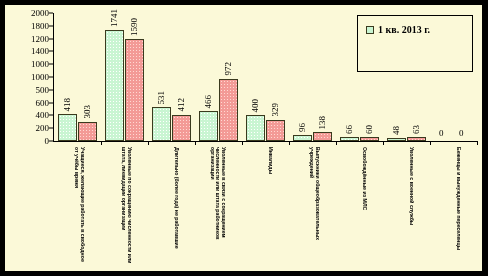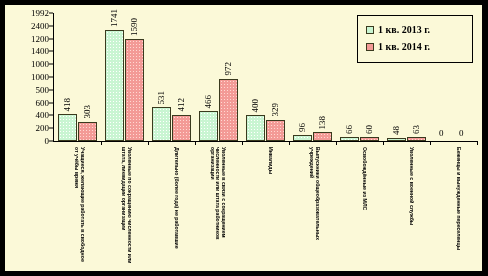--- a/index.html
+++ b/index.html
@@ -76,21 +76,21 @@
     color:#000;text-align:left;
     font-family:"Liberation Sans",sans-serif;
     font-weight:bold;
     white-space:normal;
     overflow:hidden;
   }
 
   
   #legend{
     position:absolute;left:352px;top:10px;
-    width:116px;height:48px;
+    width:116px;height:57px;
     border:1px solid #000;
     background:#fbf9d8;
     box-sizing:border-box;
     padding:5px 0 0 8px;
   }
   .legend-row{display:flex;align-items:center;height:17px;}
   .legend-swatch{
     width:8px;height:8px;border:1px solid #3a3a1e;margin-right:4px;flex:0 0 auto;
     box-sizing:border-box;
   }
@@ -110,22 +110,22 @@
     <div class="axis-y-labels" id="y-axis">
         <div class="ytick" style="top: 128px;">0</div>
         <div class="ytick" style="top: 115.2px;">200</div>
         <div class="ytick" style="top: 102.4px;">400</div>
         <div class="ytick" style="top: 89.6px; margin-left: 8px;">600</div>
         <div class="ytick" style="top: 76.8px;">500</div>
         <div class="ytick" style="top: 64px;">1000</div>
         <div class="ytick" style="top: 51.2px;">1000</div>
         <div class="ytick" style="top: 38.4px; font-family: Liberation Serif, serif;">1400</div>
         <div class="ytick" style="top: 25.6px;">1200</div>
-        <div class="ytick" style="top: 12.8px;">2400</div>
-        <div class="ytick" style="top: 0px;">1992</div>
+        <div class="ytick" style="top: 12.8px;">1800</div>
+        <div class="ytick" style="top: 0px;">2000</div>
       </div>
 
     <div id="bars">
         <div class="group" style="left: 0px; width: 47px;">
           <div class="bar s2013" style="left: 4px; width: 19px; height: 26.752px;"></div>
           <div class="bar-value" style="left: 9px; bottom: 29.752px;">418</div>
           <div class="bar s2014" style="left: 24px; width: 19px; height: 19.392px;"></div>
           <div class="bar-value" style="left: 29px; bottom: 22.392px;">303</div>
         </div>
         <div class="group" style="left: 47px; width: 47px;">
@@ -185,24 +185,20 @@
         <div class="cat" style="left: 265.5px;">Выпускники общеобразовательных учреждений</div>
         <div class="cat" style="left: 312.5px;">Освобождённые из МЛС</div>
         <div class="cat" style="left: 359.5px;">Уволенные с военной службы</div>
         <div class="cat" style="left: 406.5px;">Беженцы и вынужденные переселенцы</div>
       </div>
 
     <div id="legend">
       <div class="legend-row">
         <span class="legend-swatch s2013"></span>
         <span class="legend-text">1 кв. 2013 г.</span>
-      </div>
-      <div class="legend-row">
-        <span class="legend-swatch s2014"></span>
-        <span class="legend-text">1 кв. 2014 г.</span>
       </div>
     </div>
 
   <div class="ytick-mark" style="top: 136px;"></div>
       <div class="ytick-mark" style="top: 123.2px;"></div>
       <div class="ytick-mark" style="top: 110.4px;"></div>
       <div class="ytick-mark" style="top: 97.6px;"></div>
       <div class="ytick-mark" style="top: 84.8px;"></div>
       <div class="ytick-mark" style="top: 72px;"></div>
       <div class="ytick-mark" style="top: 59.2px;"></div>

